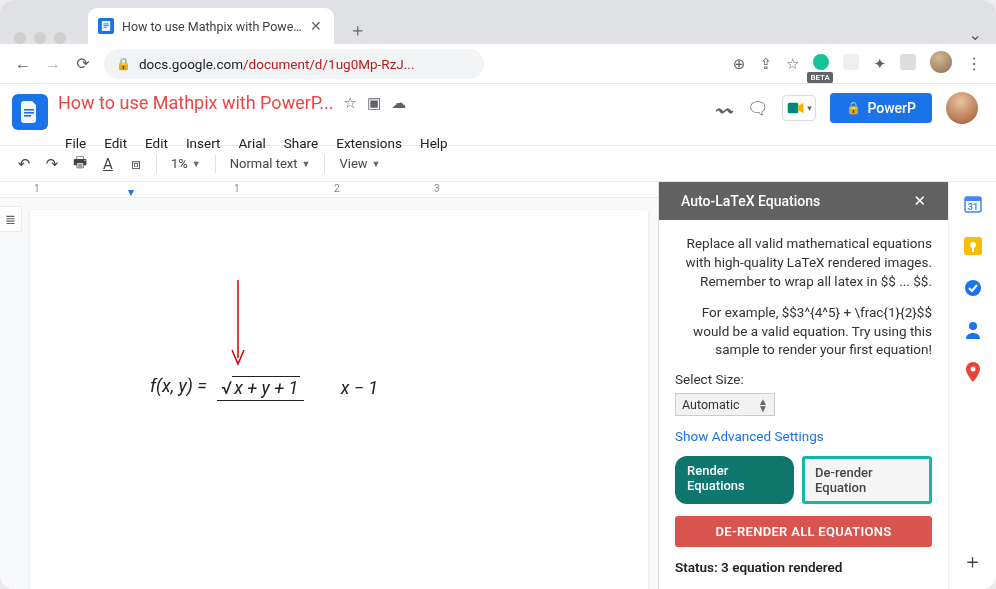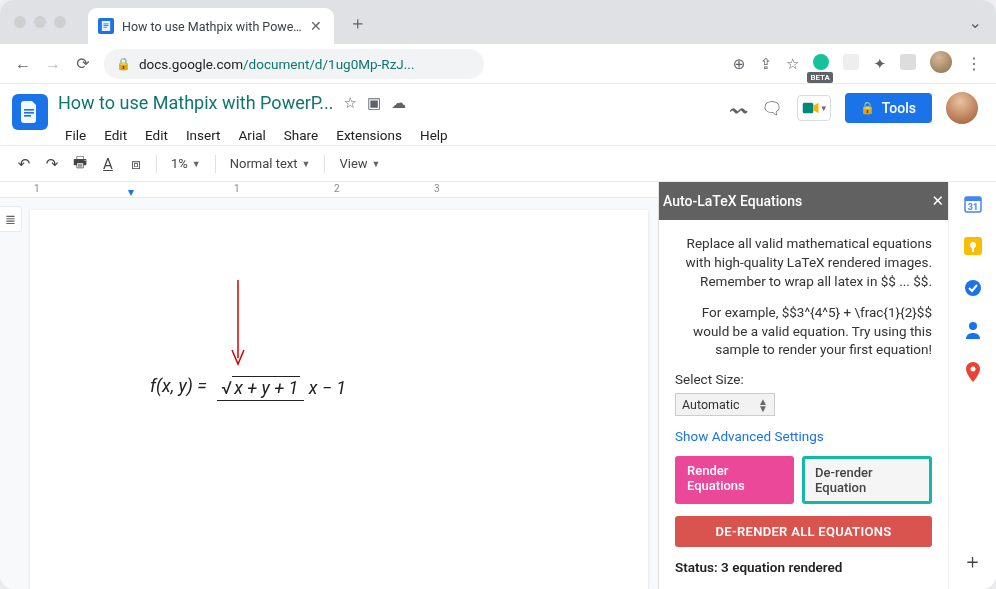--- a/index.html
+++ b/index.html
@@ -1,53 +1,53 @@
 <!DOCTYPE html>
 <html><head>
 <meta charset="utf-8">
 <style>
   * { box-sizing: border-box; margin: 0; padding: 0; font-family: -apple-system, BlinkMacSystemFont, "Segoe UI", Roboto, Arial, sans-serif; }
   body { background: #f5f5f7; display: flex; align-items: flex-start; justify-content: center; }
   .window { width: 996px; height: 589px; background: #fff; border-radius: 14px; box-shadow: 0 4px 30px rgba(0,0,0,0.12); overflow: hidden; position: relative; }
 
   
-  .titlebar { height: 44px; background: #dfe1e5; display: flex; align-items: center; padding: 0 14px; }
+  .titlebar { height: 44px; background: #dfe1e5; display: flex; align-items: flex-end; padding: 0 14px; }
   .tl-dots { display: flex; gap: 8px; margin-right: 22px;}
   .tl-dot { width: 12px; height: 12px; border-radius: 50%; background: #cfcfcf; }
   .tab { display: flex; align-items: center; gap: 8px; background: #fff; border-radius: 9px 9px 0 0; padding: 8px 12px 8px 10px; height: 36px; margin-top: 8px; max-width: 260px; }
   .tab .favicon { width: 16px; height: 16px; background: #1a73e8; border-radius: 2px; display:flex;align-items:center;justify-content:center;}
   .tab .favicon svg { width:10px;height:10px;}
   .tab .ttxt { font-size: 12.5px; color: #3c4043; white-space: nowrap; overflow:hidden; text-overflow: ellipsis; max-width: 180px;}
   .tab .tclose { color:#5f6368; font-size:14px; }
   .newtab { width:28px;height:28px; border-radius:50%; display:flex;align-items:center;justify-content:center; color:#5f6368; font-size:18px; margin-left:10px; margin-top:2px;}
   .titlebar .chev { margin-left:auto; color:#5f6368;}
 
   .addrbar { height: 40px; background:#fff; border-bottom:1px solid #e8eaed; display:flex; align-items:center; padding: 0 14px; gap:12px;}
   .nav-ico { color:#5f6368; width:18px; display:flex; justify-content:center; font-size:16px;}
   .nav-ico.dis { color:#b9bcc0;}
   .omnibox { flex:0 1 380px; height:30px; background:#f1f3f4; border-radius:15px; display:flex; align-items:center; padding:0 12px; gap:8px; color:#202124; font-size:13.5px;}
   .omnibox .lock { color:#5f6368; font-size:12px;}
   .omnibox .url { white-space:nowrap; overflow:hidden; text-overflow:ellipsis; }
-  .omnibox .url .dim { color:#0f766e;}
+  .omnibox .url .dim { color:#b91c1c;}
   .addr-right { margin-left:auto; display:flex; align-items:center; gap:14px;}
   .addr-right .ico { color:#5f6368; font-size:15px; position:relative;}
   .beta-badge { position:absolute; bottom:-9px; left:-6px; background:#5f6368; color:#fff; font-size:8px; padding:1px 3px; border-radius:2px; font-weight:600;}
   .ext-ico { width:16px;height:16px; border-radius:3px;}
   .avatar { width:22px;height:22px;border-radius:50%; background: radial-gradient(circle at 40% 30%, #d4b896, #8a6d4f); }
   .dots3 { color:#5f6368; font-size:16px;}
 
   
   .docs-header { display:flex; align-items:flex-start; padding: 8px 12px 0 12px; border-bottom:1px solid #e8eaed; height:62px;}
   .docs-logo { width:36px;height:36px; background:#1a73e8; border-radius:6px; display:flex; align-items:center; justify-content:center; margin-right:10px; margin-top:2px;}
   .docs-logo svg { width:18px;height:22px;}
   .docs-titleblock { flex:0 1 auto; min-width:0; }
   .docs-titlerow { display:flex; align-items:center; gap:10px;}
-  .docs-title { font-size:18px; color:#0f766e; white-space:nowrap; overflow:hidden; text-overflow:ellipsis; max-width:300px;}
+  .docs-title { font-size:18px; color:#ef4444; white-space:nowrap; overflow:hidden; text-overflow:ellipsis; max-width:300px;}
   .title-ico { color:#5f6368; font-size:15px;}
-  .docs-menus { display:flex; gap:4px; margin-top:11px;}
+  .docs-menus { display:flex; gap:4px; margin-top:19px;}
   .docs-menu { font-size:13.5px; color:#202124; padding:3px 7px; border-radius:3px;}
   .docs-right { margin-left:auto; display:flex; align-items:center; gap:14px; padding-right:6px;}
   .docs-right .ric { color:#5f6368; font-size:17px;}
   .meet { width:34px;height:26px; border:1px solid #dadce0; border-radius:4px; display:flex;align-items:center;justify-content:center; gap:2px;}
   .meet svg { width:18px; height:14px;}
   .share-btn { background:#1a73e8; color:#fff; border-radius:4px; padding:7px 16px; font-size:14px; font-weight:500; display:flex; align-items:center; gap:6px;}
   .share-btn .lock2 { font-size:12px;}
   .doc-avatar { width:32px;height:32px;border-radius:50%; background: radial-gradient(circle at 45% 30%, #e8c4a0, #a0522d);}
 
   
@@ -61,34 +61,34 @@
   .main { position:absolute; top:182px; left:0; right:0; bottom:0; display:flex;}
   .canvas-wrap { flex:1; background:#f8f9fa; position:relative; overflow:hidden;}
   .ruler { height:16px; background:#fff; border-bottom:1px solid #e8eaed; position:relative; font-size:10px; color:#888;}
   .ruler .tick { position:absolute; top:1px;}
   .ruler .indent { position:absolute; top:3px; color:#1a73e8; font-size:12px;}
   .page { position:absolute; top:28px; left:30px; right:10px; bottom:0; background:#fff; box-shadow:0 1px 3px rgba(0,0,0,.12); padding:60px 80px;}
   .arrow-annot { position:absolute; left:198px; top:70px;}
   .eqn { position:absolute; left:120px; top:165px; font-family: "Times New Roman", serif; font-size:18px; color:#222;}
   .eqn .frac { display:inline-block; vertical-align:middle; text-align:center; margin-left:6px;}
   .eqn .num { border-bottom:1px solid #222; padding:0 4px 2px;}
-  .eqn .den { padding-top:2px;}
+  .eqn .den { padding-top:2px;margin-left:32px;}
   .outline-tab { position:absolute; left:0; top:24px; width:22px; height:26px; background:#fff; border:1px solid #e8eaed; border-left:none; border-radius:0 3px 3px 0; display:flex;align-items:center;justify-content:center; color:#5f6368; font-size:13px;}
 
   
   .addon { width:290px; background:#fff; border-left:1px solid #e0e0e0; display:flex; flex-direction:column;}
-  .addon-head { background:#616161; color:#fff; padding:10px 4px; display:flex; align-items:center; font-size:14px; font-weight:500;}
+  .addon-head { background:#616161; color:#fff; padding:10px 22px; display:flex; align-items:center; font-size:14px; font-weight:500;}
   .addon-head .x { margin-left:auto; font-size:15px; cursor:pointer;}
   .addon-body { padding:14px 16px; font-size:13.5px; color:#333; display:flex; flex-direction:column; gap:12px; overflow:auto;}
   .addon-body p { line-height:1.4;text-align:right;}
   .size-row { display:flex; flex-direction:column; gap:6px;}
   .size-sel { width:100px; border:1px solid #ccc; background:#f2f2f2; padding:3px 6px; font-size:12.5px; display:flex; align-items:center; justify-content:space-between;}
   .adv-link { color:#1a73e8; font-size:13.5px;}
   .btn-row { display:flex; gap:8px;}
-  .btn-blue { background:#ec4899; color:#fff; border-radius:3px; padding:7px 12px; font-size:13px; font-weight:500;}
+  .btn-blue { background:#0f766e; color:#fff; border-radius:12px; padding:7px 12px; font-size:13px; font-weight:500;}
   .btn-grey { background:#f5f5f5; border:3px solid #14b8a6; color:#444; border-radius:3px; padding:6px 10px; font-size:13px; font-weight:500;}
   .btn-red { background:#d9534f; color:#fff; border-radius:3px; padding:8px 10px; font-size:13px; font-weight:600; text-align:center; letter-spacing:.3px;}
   .status { font-weight:600; font-size:13.5px; color:#222;}
 
   
   .sidepanel { width:48px; background:#fff; border-left:1px solid #eee; display:flex; flex-direction:column; align-items:center; padding-top:12px; gap:22px;}
   .sp-ico { width:20px;height:20px; display:flex;align-items:center;justify-content:center; font-size:17px;}
   .sp-plus { margin-top:auto; margin-bottom:14px; color:#444; font-size:20px;}
 </style>
 </head>
@@ -176,21 +176,21 @@
       <span class="ric">🗨</span>
       <span class="meet">
         <svg viewBox="0 0 24 18">
             <rect x="1" y="2" width="14" height="14" rx="2" fill="#00897b"></rect>
             <path d="M15 6l7-4v14l-7-4z" fill="#ffb300"></path>
           </svg>
         <span style="font-size:9px;color:#666">▾</span>
       </span>
       <div class="share-btn">
         <span class="lock2">🔒</span>
-        <span>Tools</span>
+        <span>PowerP</span>
       </div>
       <div class="doc-avatar"></div>
     </div>
   </div>
 
   <div class="toolbar">
     <span class="tb-ico">↶</span>
     <span class="tb-ico">↷</span>
     <span class="tb-ico">🖶</span>
     <span class="tb-ico" style="text-decoration:underline">A</span>

